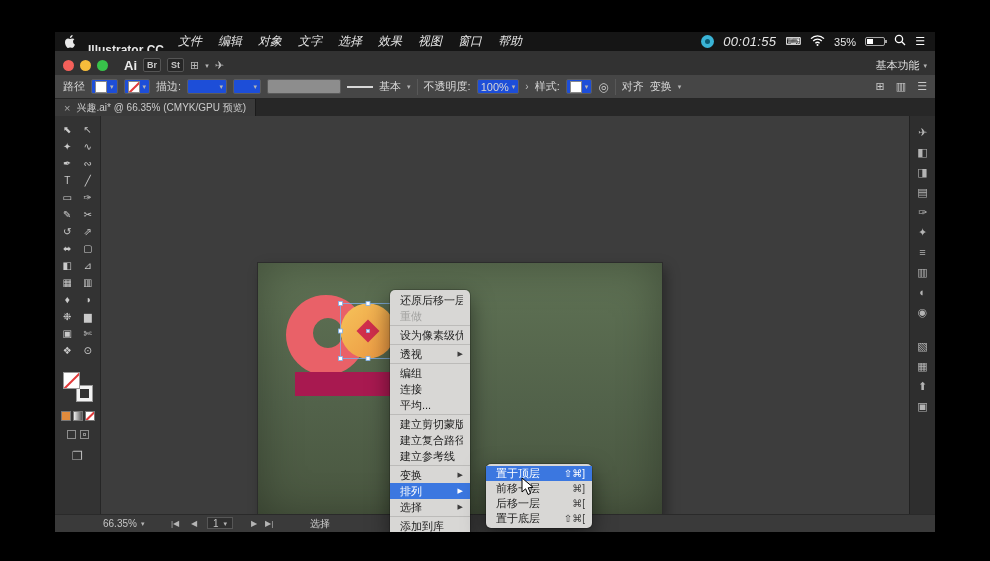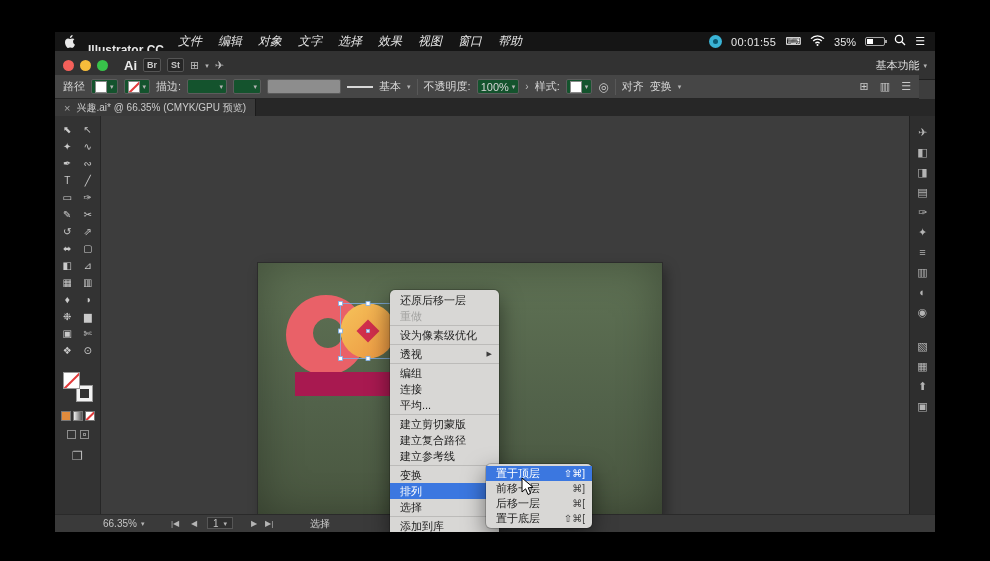--- a/index.html
+++ b/index.html
@@ -6,21 +6,21 @@
   body{width:990px;height:561px;overflow:hidden;font-family:"Liberation Sans","DejaVu Sans",sans-serif;}
   .screen{position:relative;width:990px;height:561px;background:#000;}
   .display{position:absolute;left:55px;top:32px;width:880px;height:500px;overflow:hidden;background:#3d3d3d;}
 
   
   .menubar{position:absolute;left:0;top:0;width:100%;height:19px;background:#151515;display:flex;align-items:center;color:#e6e6e6;font-size:12px;padding:0 10px;box-sizing:border-box;}
   .apple{display:inline-flex;align-items:center;margin-right:2px;}
   .appname{font-weight:bold;margin:16px 6px 0 10px;white-space:nowrap;}
   .mitem{padding:0 8px;white-space:nowrap;font-style:italic;}
   .mright{margin-left:auto;display:flex;align-items:center;gap:9px;}
-  .mtime{font-size:11px;letter-spacing:.3px;}
+  .mtime{font-size:13px;letter-spacing:.3px;font-style:italic;}
   .rec{width:13px;height:13px;border-radius:50%;background:#3ab4d6;display:inline-flex;align-items:center;justify-content:center;}
   .rec i{width:5px;height:5px;border-radius:50%;background:#0b5a73;}
   .micon{font-size:11px;color:#fff;line-height:1;}
   .batt{position:relative;width:20px;height:9px;border:1px solid #a8a8a8;border-radius:2px;box-sizing:border-box;}
   .batt .fill{position:absolute;left:1px;top:1px;width:6px;height:5px;background:#fff;}
   .batt .tip{position:absolute;right:-3px;top:2px;width:2px;height:3px;background:#a8a8a8;}
   .pct{font-size:11px;}
 
   
   .titlebar{position:absolute;top:19px;left:0;right:0;height:29px;background:#323232;border-bottom:1px solid #1f1f1f;display:flex;align-items:center;gap:6px;padding:0 8px;box-sizing:border-box;}
@@ -30,22 +30,22 @@
   .appbtn{background:#262626;border:1px solid #555;color:#c8c8c8;font-size:9px;font-weight:bold;padding:1px 3px;border-radius:2px;line-height:1.2;}
   .tbicon{color:#b9b9b9;font-size:11px;}
   .tb-right{margin-left:auto;display:flex;align-items:flex-start;gap:20px;}
   .wsbtn{color:#ddd;font-size:11px;display:inline-flex;align-items:center;gap:4px;}
   .chev{font-size:7px;color:#b5b5b5;line-height:1;}
   .searchbox{display:flex;align-items:center;gap:5px;background:#242424;border:1px solid #111;border-radius:2px;height:17px;padding:0 6px;width:152px;}
   .searchbox input{background:transparent;border:none;outline:none;color:#ddd;font-size:10px;width:122px;font-family:inherit;}
   .searchbox input::placeholder{color:#8d8d8d;}
 
   
-  .controlbar{position:absolute;top:43px;left:0;right:16px;height:24px;background:#464646;border-bottom:1px solid #262626;display:flex;align-items:center;gap:6px;padding:0 8px;box-sizing:border-box;color:#d6d6d6;font-size:11px;white-space:nowrap;}
-  .cb-dd{display:inline-flex;align-items:center;background:#14532d;border:1px solid #5c5c5c;height:15px;padding:0 3px;gap:3px;border-radius:2px;box-sizing:border-box;}
+  .controlbar{position:absolute;top:43px;left:0;right:0;height:24px;background:#464646;border-bottom:1px solid #262626;display:flex;align-items:center;gap:6px;padding:0 8px;box-sizing:border-box;color:#d6d6d6;font-size:11px;white-space:nowrap;}
+  .cb-dd{display:inline-flex;align-items:center;background:#1d4ed8;border:1px solid #5c5c5c;height:15px;padding:0 3px;gap:3px;border-radius:2px;box-sizing:border-box;}
   .sw{width:12px;height:12px;background:#fff;border:1px solid #8a8a8a;display:inline-block;position:relative;overflow:hidden;box-sizing:border-box;}
   .sw.none::after{content:"";position:absolute;left:-3px;top:4px;width:18px;height:2px;background:#e23b3b;transform:rotate(-45deg);}
   .cb-wide{width:72px;height:13px;background:#8d8d8d;border:1px solid #5a5a5a;border-radius:2px;}
   .pline{width:26px;height:2px;background:#d8d8d8;display:inline-block;}
   .vsep{width:1px;height:16px;background:#585858;}
   .cb-right{margin-left:auto;display:flex;gap:11px;align-items:center;color:#c9c9c9;font-size:11px;}
   .spin{font-size:10px;color:#bbb;}
   .recolor{font-size:12px;color:#cfcfcf;}
 
   
@@ -81,21 +81,21 @@
   .rgap{height:14px;}
 
   
   .statusbar{position:absolute;left:0;right:0;bottom:0;height:17px;background:#3a3a3a;border-top:1px solid #2a2a2a;color:#c5c5c5;font-size:10px;}
   .sb-zoom{position:absolute;left:48px;top:0;height:17px;display:flex;align-items:center;gap:4px;}
   .sb-nav{position:absolute;top:0;height:17px;display:flex;align-items:center;font-size:8px;color:#b5b5b5;}
   .sb-page{position:absolute;left:152px;top:2px;height:12px;background:#2f2f2f;border:1px solid #565656;display:flex;align-items:center;gap:5px;padding:0 5px;box-sizing:border-box;}
   .sb-status{position:absolute;left:255px;top:0;height:17px;display:flex;align-items:center;color:#cfcfcf;}
 
   
-  .ctx-menu{position:absolute;left:335px;top:258px;width:109px;background:#d8d7d5;border-radius:5px;box-shadow:0 8px 22px rgba(0,0,0,.5),0 0 0 1px rgba(0,0,0,.18);padding:2px 0;font-size:11px;color:#1d1d1d;z-index:40;box-sizing:border-box;}
+  .ctx-menu{position:absolute;left:335px;top:258px;width:80px;background:#d8d7d5;border-radius:5px;box-shadow:0 8px 22px rgba(0,0,0,.5),0 0 0 1px rgba(0,0,0,.18);padding:2px 0;font-size:11px;color:#1d1d1d;z-index:40;box-sizing:border-box;}
   .ctx-sub{position:absolute;left:431px;top:432px;width:106px;background:#d8d7d5;border-radius:5px;box-shadow:0 8px 22px rgba(0,0,0,.5),0 0 0 1px rgba(0,0,0,.18);padding:2px 0;font-size:11px;color:#1d1d1d;z-index:45;box-sizing:border-box;}
   .ctx-item{height:16px;display:flex;align-items:center;padding:0 7px 0 10px;box-sizing:border-box;}
   .ctx-sub .ctx-item{height:15px;align-items:center;}
   .ctx-item .lab{flex:1;white-space:nowrap;overflow:hidden;}
   .ctx-item .arrow{font-size:7px;color:#3c3c3c;margin-left:4px;}
   .ctx-item .short{margin-left:auto;color:#3c3c3c;font-size:10px;}
   .ctx-item.hl{background:#3b77e0;color:#fff;}
   .ctx-item.hl .arrow,.ctx-item.hl .short{color:#fff;}
   .ctx-item.dis{color:#a3a3a1;}
   .ctx-sep{height:1px;background:#bcbbb9;margin:1px 0;}

